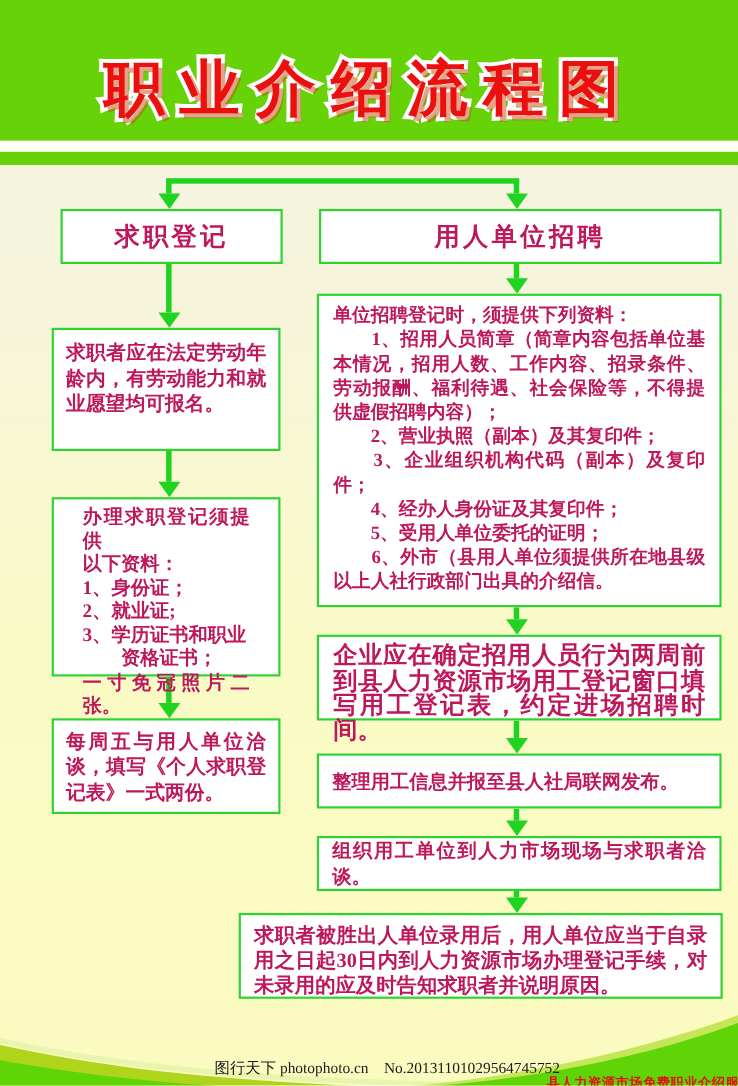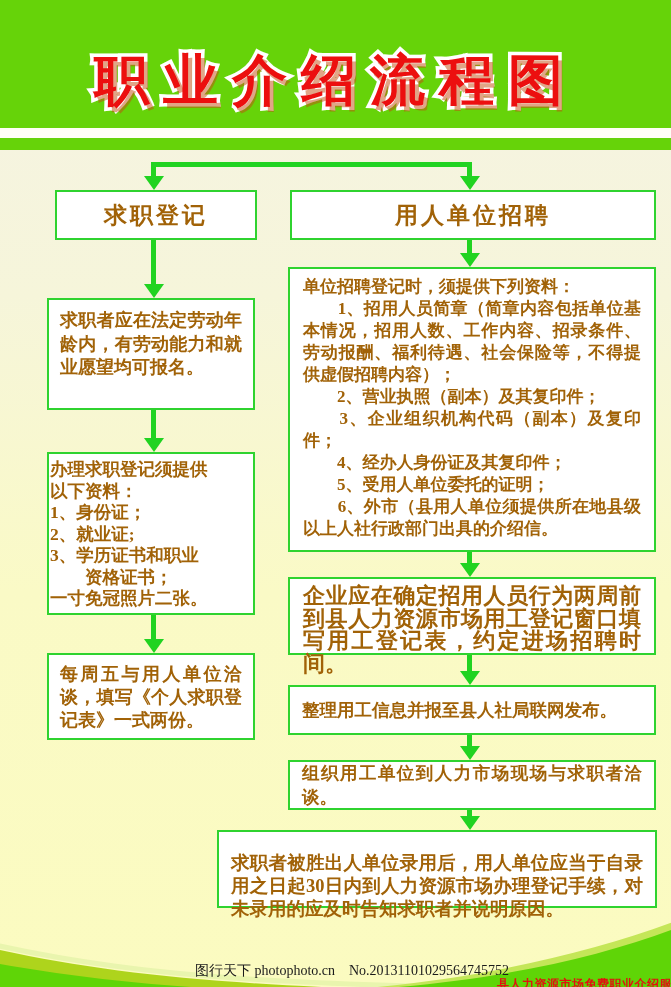--- a/index.html
+++ b/index.html
@@ -24,37 +24,37 @@
     paint-order:stroke fill;
     text-shadow:4px 5px 0 rgba(195,75,15,0.5);
     white-space:nowrap;
   }
   
   .fbox{
     position:absolute;
     background:#ffffff;
     border:2px solid #2fd32f;
     box-sizing:border-box;
-    color:#a16207;
+    color:#be185d;
     font-weight:bold;
     text-align:justify;
   }
   .pre{white-space:pre-line;}
   .hdr{display:flex;align-items:center;justify-content:center;
        font-size:23px;letter-spacing:3px;text-align:center;}
   .lh{left:55px;top:190px;width:202px;height:50px;}
   .rh{left:290px;top:190px;width:366px;height:50px;}
   .l1{left:47px;top:298px;width:208px;height:112px;padding:9px 11px;font-size:18px;line-height:23.5px;}
-  .l2{left:47px;top:452px;width:208px;height:163px;padding:5px 1px;font-size:17.5px;line-height:21.5px;}
+  .l2{left:47px;top:452px;width:208px;height:163px;padding:5px 26px;font-size:17.5px;line-height:21.5px;}
   .l3{left:47px;top:653px;width:208px;height:87px;padding:8px 11px;font-size:18px;line-height:23px;}
   .r1{left:288px;top:267px;width:368px;height:285px;padding:7px 13px;font-size:17px;line-height:22px;}
   .r2{left:288px;top:577px;width:368px;height:78px;padding:6px 13px;font-size:22px;line-height:22.5px;}
   .r3{left:288px;top:685px;width:368px;height:50px;display:flex;align-items:center;padding:0 12px;font-size:17.5px;}
   .r4{left:288px;top:760px;width:368px;height:50px;display:flex;align-items:center;padding:0 12px;font-size:17.5px;}
-  .fb{left:217px;top:830px;width:440px;height:78px;padding:20px 12px;font-size:18.5px;line-height:23px;}
+  .fb{left:217px;top:830px;width:440px;height:78px;padding:8px 12px;font-size:18.5px;line-height:23px;}
   
   .hline{position:absolute;background:#21d321;height:5px;}
   .varrow{position:absolute;width:5px;background:#21d321;}
   .varrow::after{
     content:"";position:absolute;left:50%;bottom:-14px;transform:translateX(-50%);
     width:0;height:0;
     border-left:10px solid transparent;border-right:10px solid transparent;
     border-top:14px solid #21d321;
   }
   .topline{left:151px;top:162px;width:321px;}

